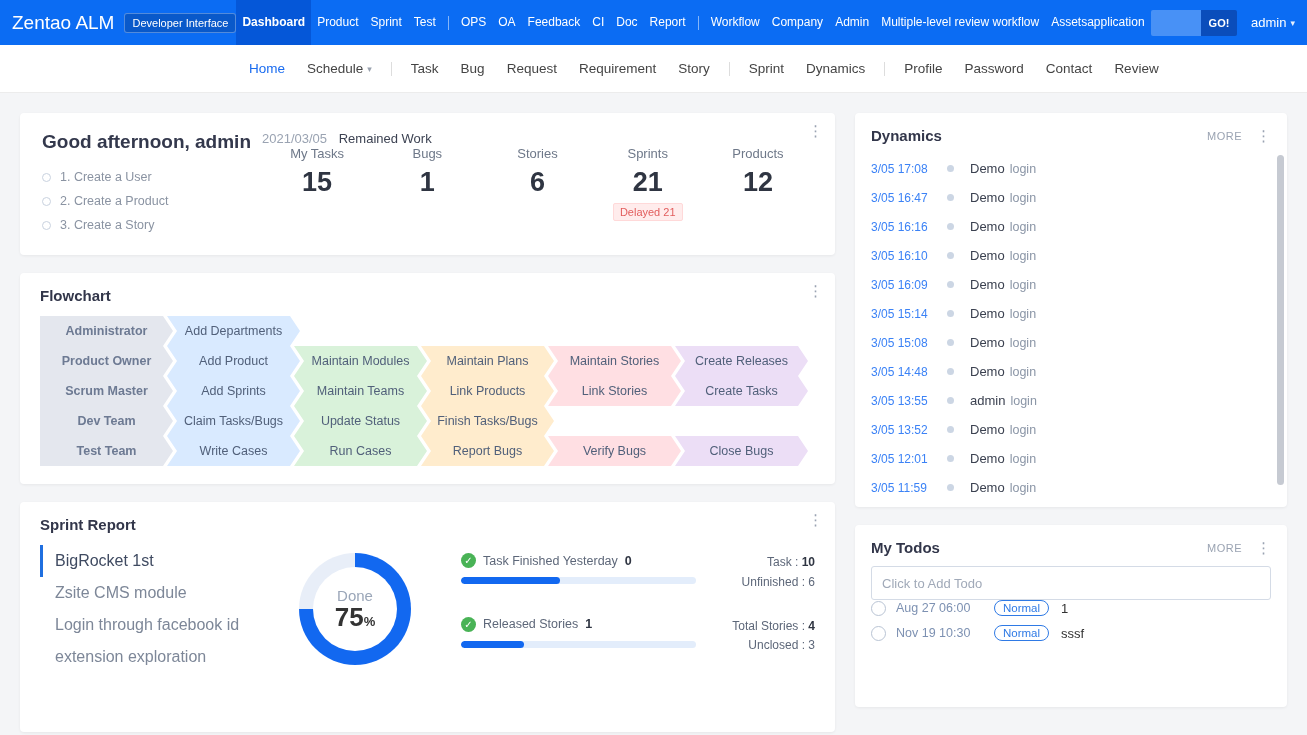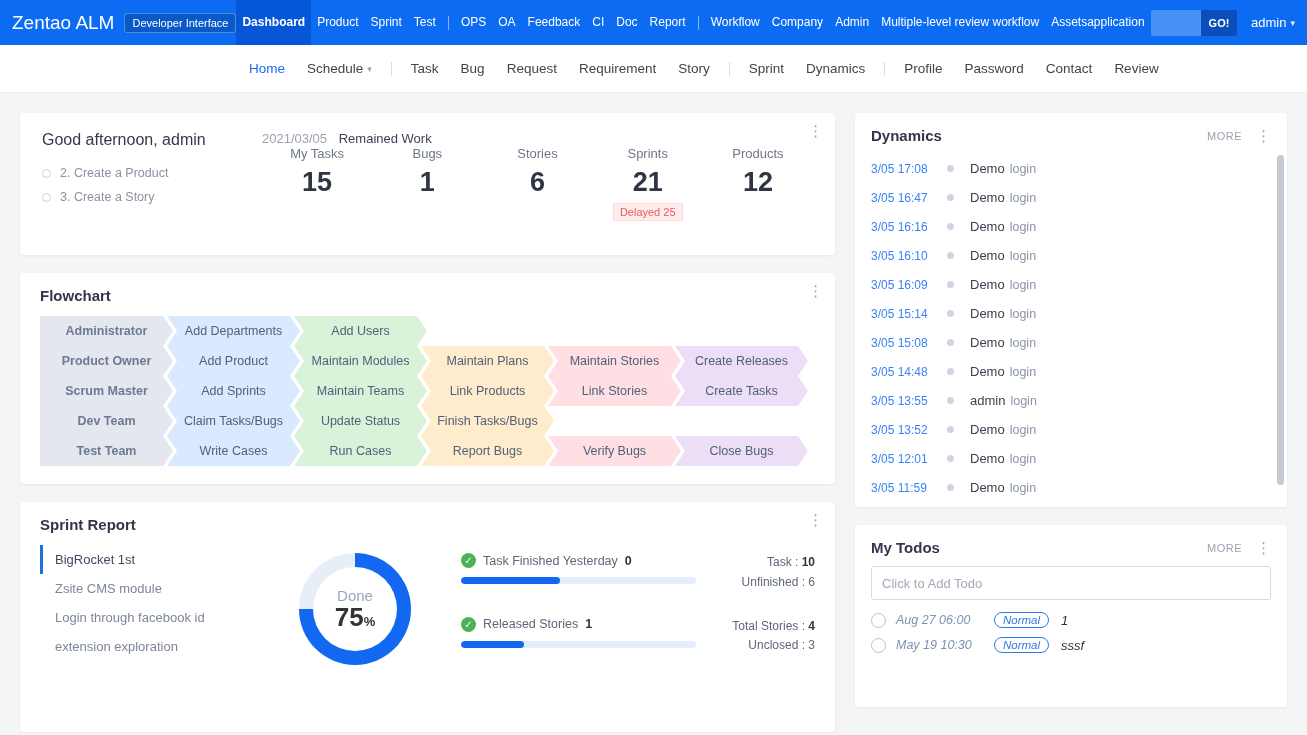--- a/index.html
+++ b/index.html
@@ -35,21 +35,21 @@
 .kebab{position:absolute;top:10px;right:12px;color:#9aa3b2;font-size:15px;cursor:pointer;line-height:1;}
 .kebab.inline{position:static;}
 .card-title{font-size:15px;font-weight:700;color:#32364a;}
 .more{font-size:11px;color:#9aa3b2;letter-spacing:.5px;cursor:pointer;}
 .card-head{display:flex;align-items:center;justify-content:space-between;}
 .head-right{display:flex;align-items:center;gap:14px;}
 
 
 .greeting{height:142px;display:flex;padding:18px 22px;}
 .greet-left{width:212px;}
-.greet-title{font-size:16px;font-weight:400;color:#33384c;}
+.greet-title{font-size:19px;font-weight:700;color:#33384c;}
 .checklist{margin-top:12px;}
 .check-item{display:flex;align-items:center;gap:9px;font-size:12.5px;color:#8a93a2;height:24px;cursor:pointer;}
 .check-circle{width:9px;height:9px;border:1px solid #c9d2df;border-radius:50%;flex-shrink:0;}
 .greet-right{flex:1;padding-left:8px;}
 .greet-head{font-size:13px;}
 .greet-date{color:#9aa3b2;}
 .greet-sub{color:#3c4252;margin-left:8px;}
 .stats{display:flex;}
 .stat{flex:1;text-align:center;}
 .stat-label{font-size:13px;color:#6e7889;}
@@ -68,21 +68,21 @@
 .c1{background:#d9eaff;}
 .c2{background:#d9f2da;}
 .c3{background:#ffeccd;}
 .c4{background:#ffdfe3;}
 .c5{background:#ecdef6;}
 
 
 .sprint-report{padding:14px 20px;height:230px;}
 .sr-body{display:flex;margin-top:12px;align-items:flex-start;}
 .sr-list{width:235px;}
-.sp-item{font-size:13px;color:#7d8798;padding:7px 0 7px 12px;border-left:3px solid transparent;cursor:pointer;}
+.sp-item{font-size:16px;color:#7d8798;padding:7px 0 7px 12px;border-left:3px solid transparent;cursor:pointer;}
 .sp-item.active{border-left-color:#1f6fe0;color:#3f4a61;}
 .donut-wrap{width:160px;display:flex;justify-content:center;margin-top:8px;}
 .donut{width:112px;height:112px;border-radius:50%;display:flex;align-items:center;justify-content:center;}
 .donut-hole{width:84px;height:84px;background:#fff;border-radius:50%;display:flex;flex-direction:column;align-items:center;justify-content:center;}
 .donut-label{font-size:15px;color:#9aa6b8;}
 .donut-num{font-size:26px;font-weight:700;color:#333;line-height:1.05;}
 .donut-num .pct{font-size:13px;}
 .sr-metrics{flex:1;padding-left:26px;margin-top:8px;display:flex;flex-direction:column;gap:24px;}
 .metric{display:flex;justify-content:space-between;}
 .metric-left{width:235px;}
@@ -101,21 +101,21 @@
 .dy-time{width:66px;font-size:12px;color:#3b82f6;flex-shrink:0;}
 .dy-dot{width:7px;height:7px;border-radius:50%;background:#ccd6e4;margin:0 16px 0 10px;flex-shrink:0;}
 .dy-user{color:#3b4150;}
 .dy-action{color:#8a95a6;margin-left:5px;font-size:12.5px;}
 .scroll-thumb{position:absolute;right:3px;top:42px;width:7px;height:330px;background:#c6cad2;border-radius:4px;cursor:pointer;}
 
 
 .todos{padding:14px 16px;height:182px;}
 .todo-input{margin-top:10px;width:100%;height:34px;border:1px solid #d4dbe6;border-radius:3px;padding:0 10px;font-size:13px;color:#333;outline:none;font-family:"Liberation Sans",sans-serif;}
 .todo-input::placeholder{color:#a0a9b8;}
-#todo-list{margin-top:12px;display:flex;flex-direction:column;gap:9px;font-style:italic;}
+#todo-list{display:flex;flex-direction:column;gap:9px;}
 .todo-row{display:flex;align-items:center;}
 .todo-check{width:15px;height:15px;border:1px solid #b9c4d4;border-radius:50%;cursor:pointer;flex-shrink:0;}
 .todo-time{font-size:12.5px;color:#7d91b2;margin-left:10px;width:98px;}
 .todo-pri{border:1px solid #2f7ae5;color:#2f7ae5;font-size:11.5px;border-radius:10px;padding:1px 8px;margin-right:12px;cursor:pointer;}
 .todo-text{font-size:13px;color:#333;}
 </style>
 </head>
 <body>
 
 <header class="topbar">
@@ -172,20 +172,24 @@
 <div class="main">
   <div class="col-left">
 
     <section class="card greeting">
       <span class="kebab">⋮</span>
       <div class="greet-left">
         <div class="greet-title">Good afternoon, admin</div>
         <div class="checklist" id="checklist">
             <div class="check-item">
               <span class="check-circle"></span>
+              <span>1. Create a User</span>
+            </div>
+            <div class="check-item">
+              <span class="check-circle"></span>
               <span>2. Create a Product</span>
             </div>
             <div class="check-item">
               <span class="check-circle"></span>
               <span>3. Create a Story</span>
             </div>
           </div>
       </div>
       <div class="greet-right">
         <div class="greet-head">
@@ -198,37 +202,36 @@
               <div class="stat-value">15</div>
             </div>
             <div class="stat">
               <div class="stat-label">Bugs</div>
               <div class="stat-value">1</div>
             </div>
             <div class="stat">
               <div class="stat-label">Stories</div>
               <div class="stat-value">6</div>
             </div>
-            <div class="stat"><div class="stat-label">Sprints</div><div class="stat-value">21</div><span class="stat-badge">Delayed 25</span></div>
+            <div class="stat"><div class="stat-label">Sprints</div><div class="stat-value">21</div><span class="stat-badge">Delayed 21</span></div>
             <div class="stat">
               <div class="stat-label">Products</div>
               <div class="stat-value">12</div>
             </div>
           </div>
       </div>
     </section>
 
     <section class="card flowchart">
       <span class="kebab">⋮</span>
       <div class="card-title">Flowchart</div>
       <div id="fc-rows">
           <div class="fc-row">
             <div class="chev c0">Administrator</div>
             <div class="chev c1">Add Departments</div>
-            <div class="chev c2">Add Users</div>
           </div>
           <div class="fc-row">
             <div class="chev c0">Product Owner</div>
             <div class="chev c1">Add Product</div>
             <div class="chev c2">Maintain Modules</div>
             <div class="chev c3">Maintain Plans</div>
             <div class="chev c4">Maintain Stories</div>
             <div class="chev c5">Create Releases</div>
           </div>
           <div class="fc-row">
@@ -412,21 +415,21 @@
       <input class="todo-input" placeholder="Click to Add Todo" style="">
       <div id="todo-list">
           <div class="todo-row">
             <span class="todo-check"></span>
             <span class="todo-time">Aug 27 06:00</span>
             <span class="todo-pri">Normal</span>
             <span class="todo-text">1</span>
           </div>
           <div class="todo-row">
             <span class="todo-check"></span>
-            <span class="todo-time">May 19 10:30</span>
+            <span class="todo-time">Nov 19 10:30</span>
             <span class="todo-pri">Normal</span>
             <span class="todo-text">sssf</span>
           </div>
         </div>
     </section>
 
   </div>
 </div>
 
 </body></html>

